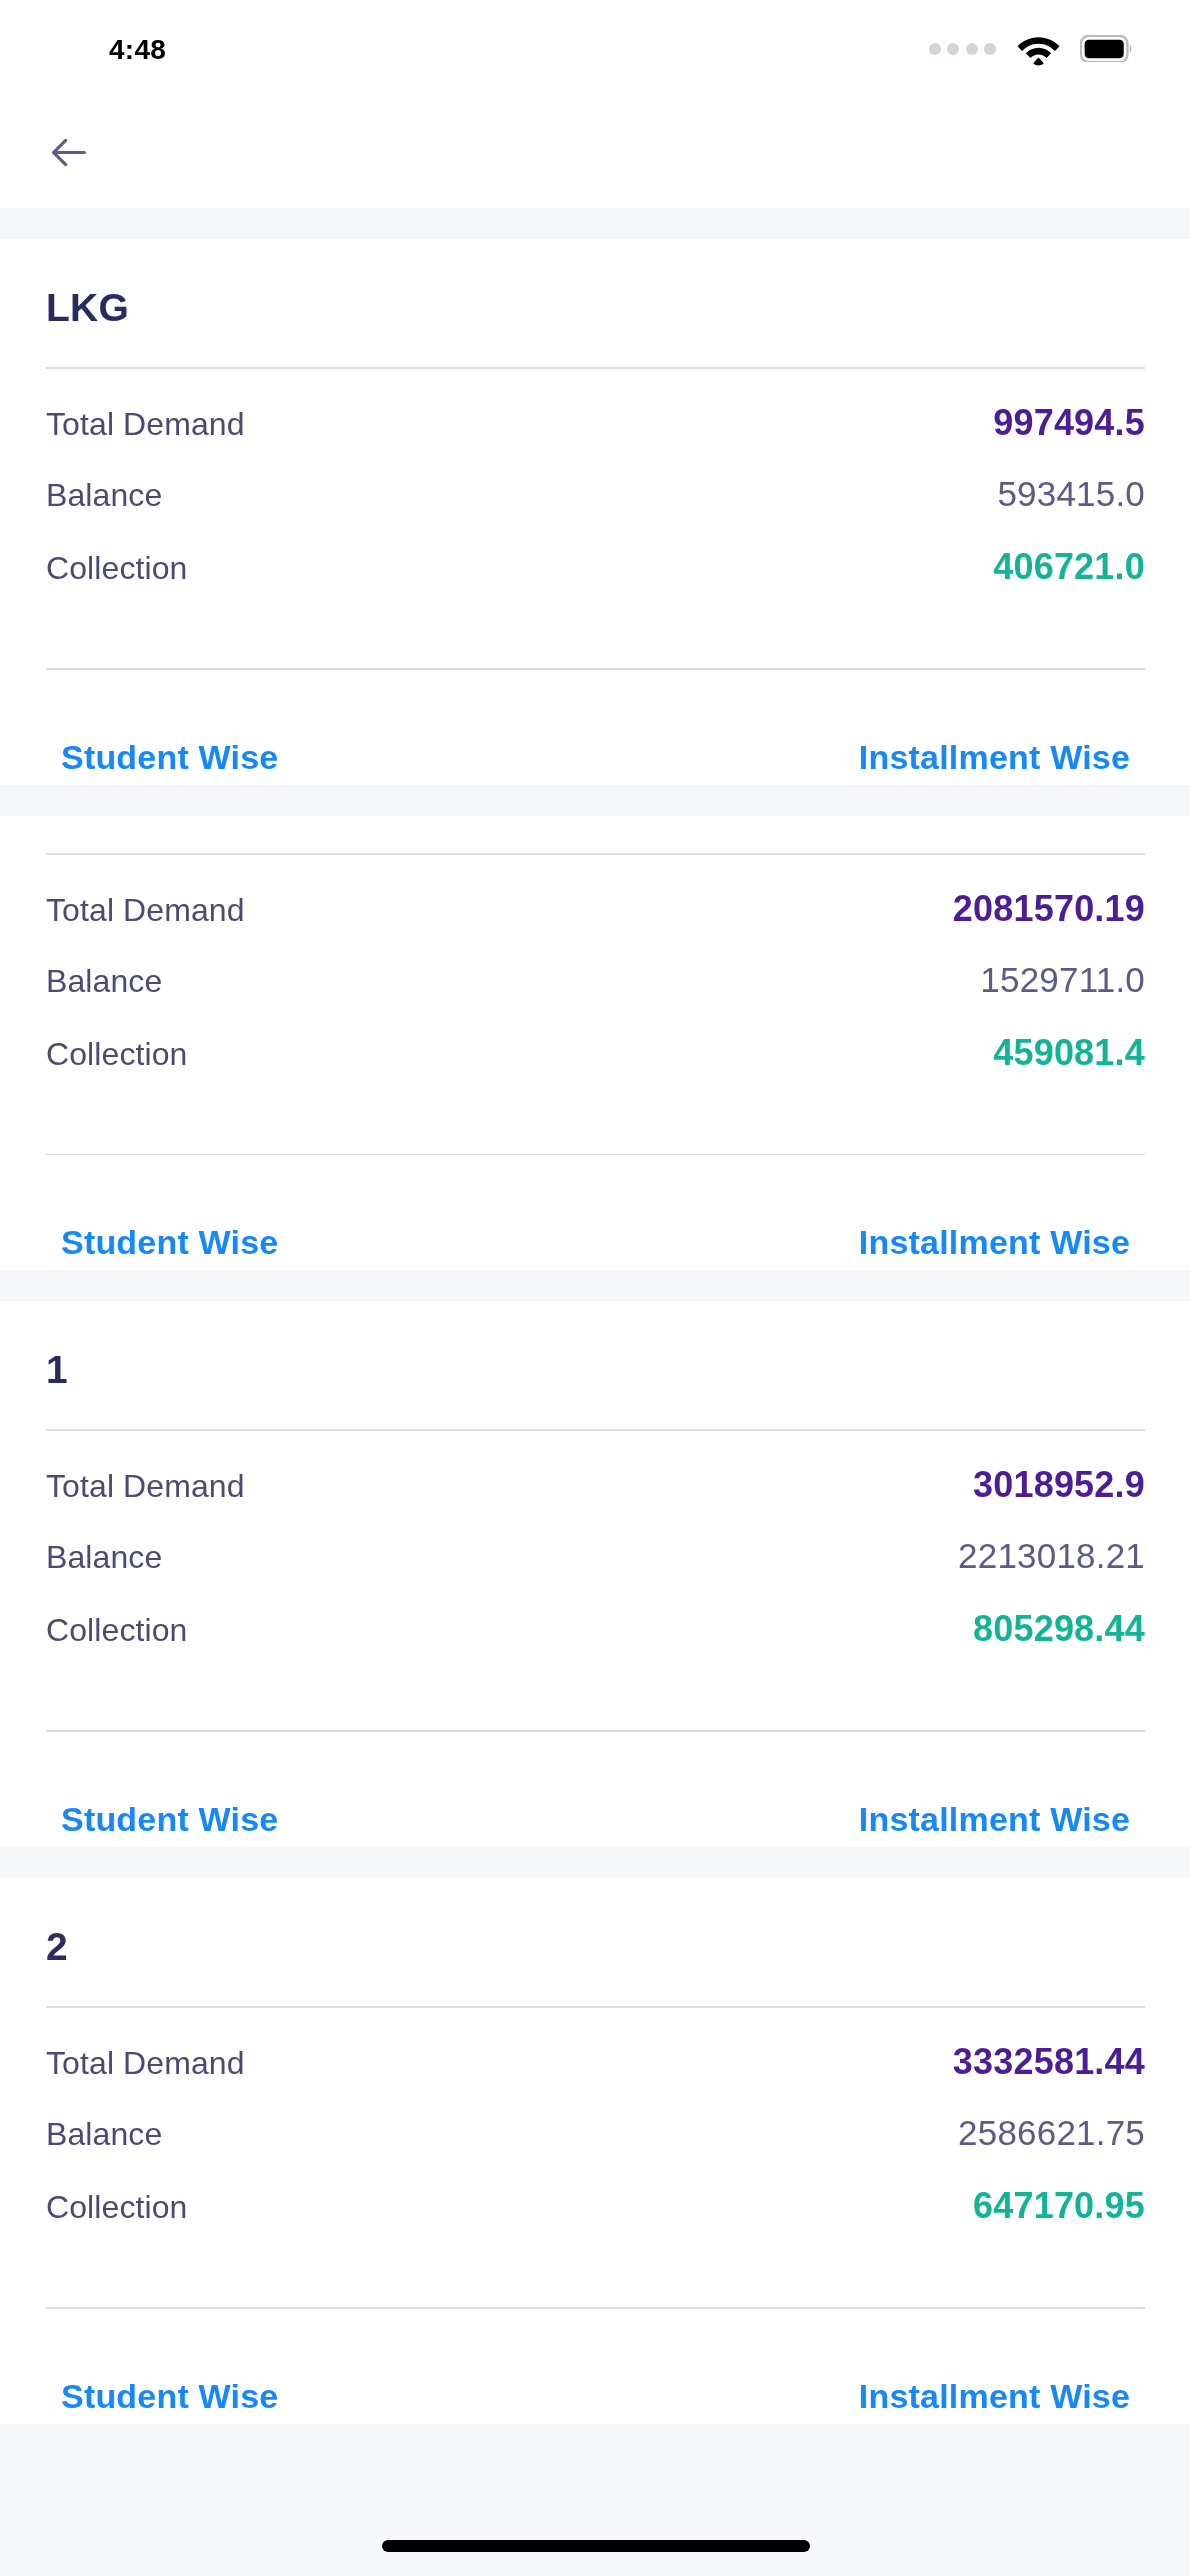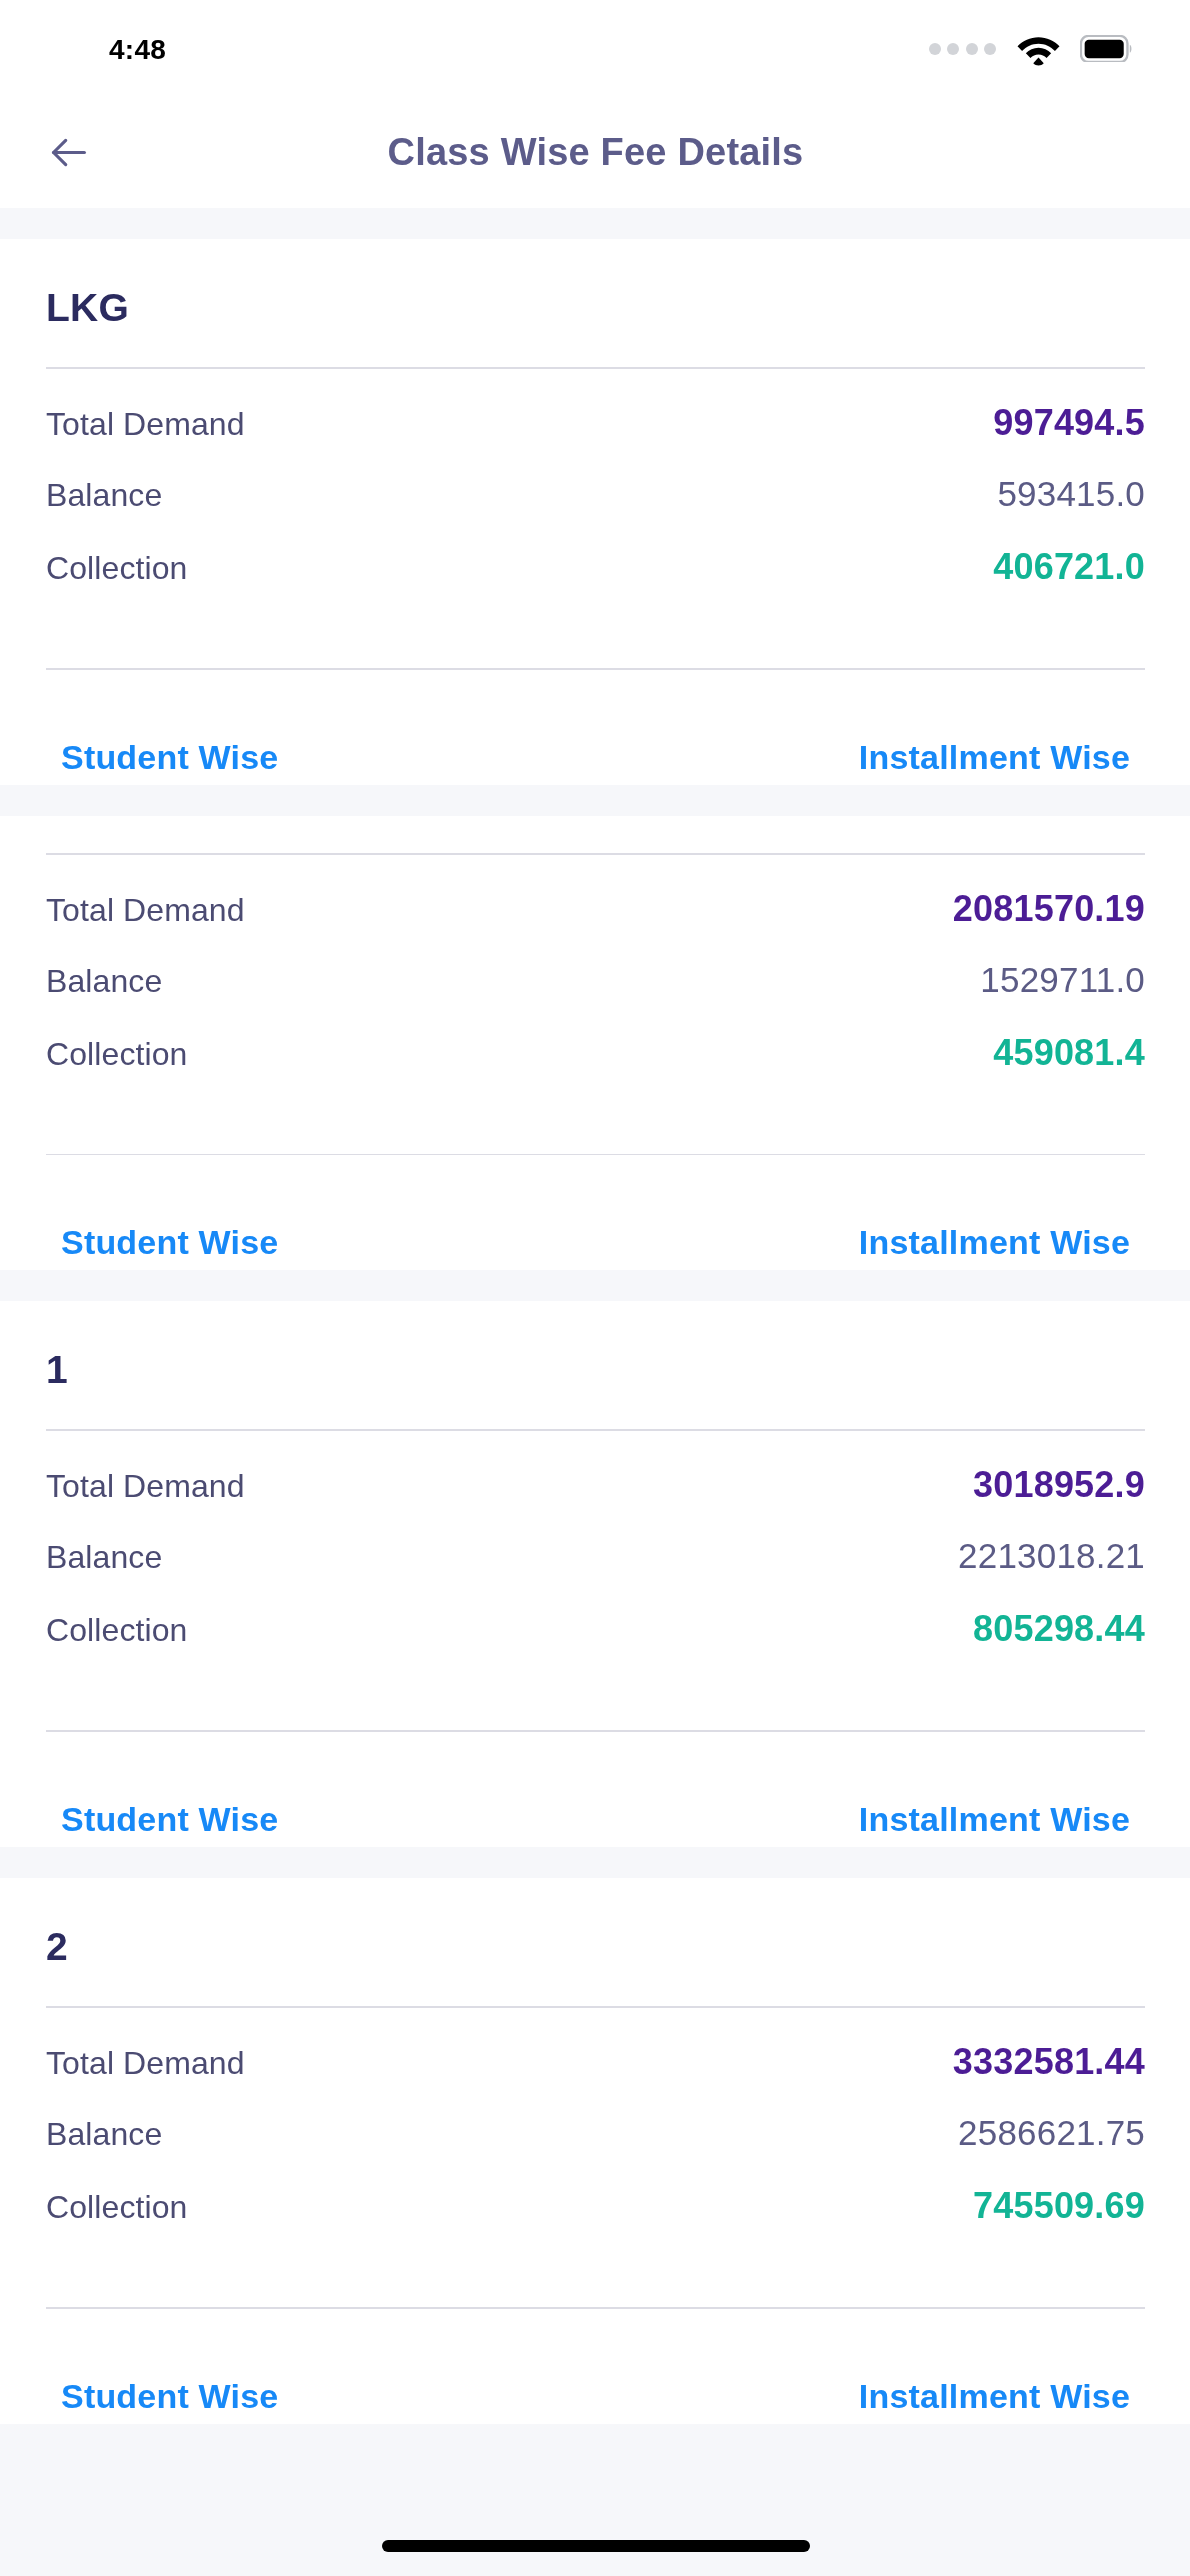--- a/index.html
+++ b/index.html
@@ -234,21 +234,20 @@
 
   <div class="app-bar">
     <div class="back-button">
       <span>
         <svg viewBox="0 0 46 46" xmlns="http://www.w3.org/2000/svg">
           <path d="M20 10 L7 23 L20 36" fill="none" stroke="#5c5c8a" stroke-width="3.4" stroke-linecap="round" stroke-linejoin="round"></path>
           <path d="M7 23 H40" fill="none" stroke="#5c5c8a" stroke-width="3.4" stroke-linecap="round"></path>
         </svg>
       </span>
     </div>
-    <div class="app-title">Class Wise Fee Details</div>
   </div>
 
   <div class="content">
 
     <div class="gap"></div>
 
     <div class="card">
       <div class="card-title">LKG</div>
       <div class="divider"></div>
       <div class="rows">
@@ -332,21 +331,21 @@
         <div class="row">
           <span class="row-label">Total Demand</span>
           <span class="row-value strong">3332581.44</span>
         </div>
         <div class="row">
           <span class="row-label">Balance</span>
           <span class="row-value muted">2586621.75</span>
         </div>
         <div class="row">
           <span class="row-label">Collection</span>
-          <span class="row-value positive">745509.69</span>
+          <span class="row-value positive">647170.95</span>
         </div>
       </div>
       <div class="footer-divider"></div>
       <div class="actions">
         <button class="action-link">Student Wise</button>
         <button class="action-link">Installment Wise</button>
       </div>
     </div>
 
   </div>

